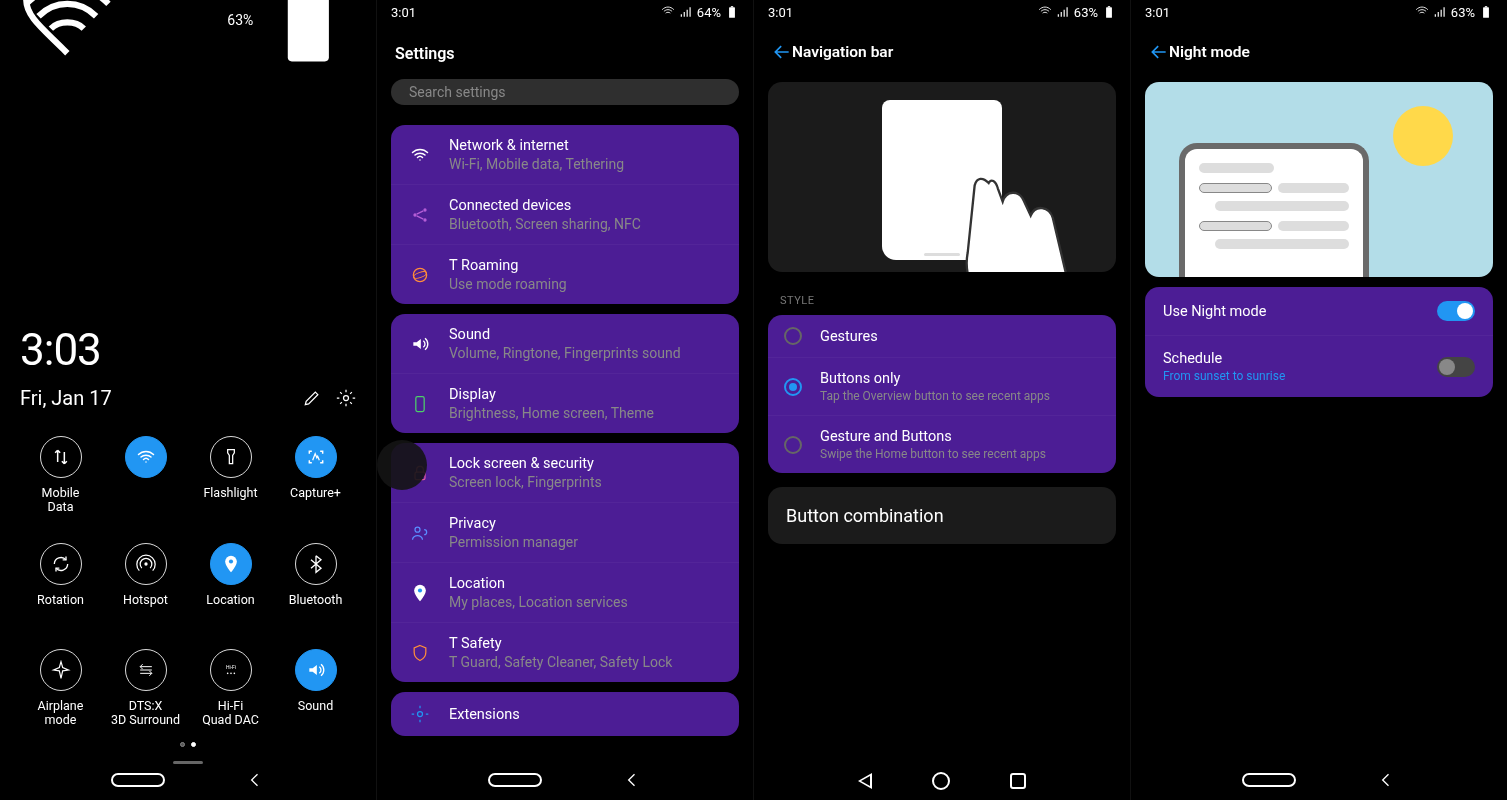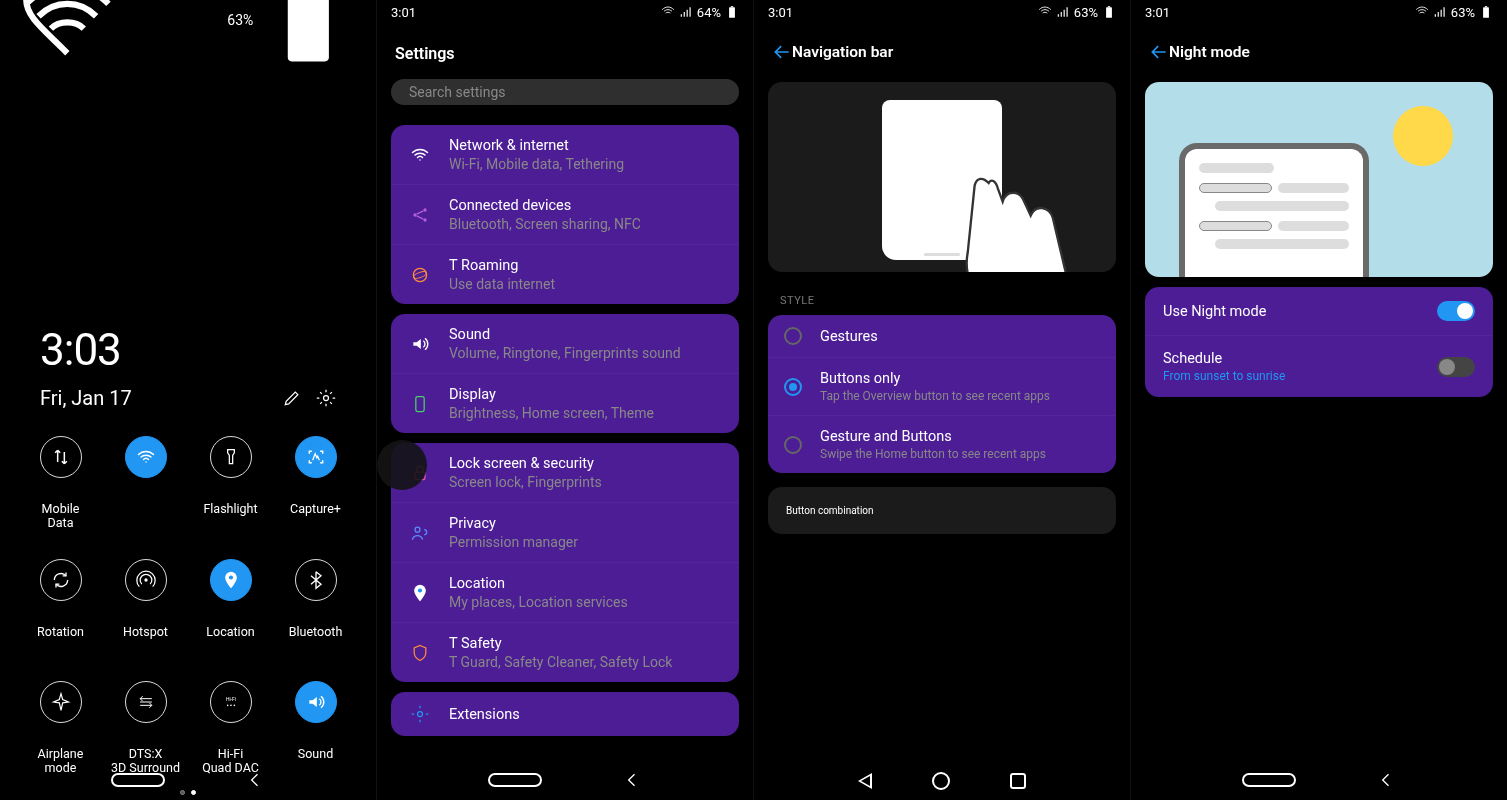--- a/index.html
+++ b/index.html
@@ -48,21 +48,21 @@
     align-items: center;
     gap: 6px;
     color: #fff;
     font-size: 14px;
     padding: 6px 18px 0;
     height: 34px;
   }
 
   
   .p1 .clock {
-    padding: 290px 40px 0;
+    padding: 290px 20px 0;
     color: #fff;
   }
   .p1 .time { font-size: 44px; font-weight: 400; letter-spacing: -1px; }
   .p1 .dateline {
     display: flex;
     justify-content: space-between;
     align-items: center;
     margin-top: 10px;
     font-size: 20px;
   }
@@ -71,21 +71,21 @@
 
   .qs-grid {
     margin: 26px 18px 0;
     display: grid;
     grid-template-columns: repeat(4, 1fr);
     row-gap: 28px;
     text-align: center;
     color: #fff;
     font-size: 12.5px;
   }
-  .qs-item { display: flex; flex-direction: column; align-items: center; gap: 24px; }
+  .qs-item { display: flex; flex-direction: column; align-items: center; gap: 8px; }
   .qs-circ {
     width: 42px; height: 42px; border-radius: 50%;
     border: 1.5px solid rgba(255,255,255,0.85);
     display: flex; align-items: center; justify-content: center;
   }
   .qs-circ.on { background: #2196f3; border-color: #2196f3; }
   .qs-circ svg { width: 20px; height: 20px; fill: #fff; }
   .qs-label { line-height: 1.15; min-height: 28px; display:flex; align-items:flex-start; justify-content:center; }
   .qs-faded { color: rgba(255,255,255,0.35); }
 
@@ -143,21 +143,21 @@
 
   .seclabel{ font-size:11px; color:#777; margin:22px 26px 8px; letter-spacing:0.5px;}
   .p3 .group, .p4 .group { margin:0 14px 0; background:#4c1d95; border-radius:14px; overflow:hidden;}
   .p3 .rrow{ display:flex; align-items:center; padding:12px 16px;}
   .p3 .rrow + .rrow { border-top:1px solid rgba(255,255,255,0.04);}
   .radio{ width:18px; height:18px; border-radius:50%; border:2px solid #666; margin-right:18px; position:relative; flex-shrink:0;}
   .radio.sel{border-color:#2196f3;}
   .radio.sel::after{content:"";position:absolute;left:3px;top:3px;width:8px;height:8px;border-radius:50%;background:#2196f3;}
   .p3 .rrow .t{font-size:14.5px;}
   .p3 .rrow .s{font-size:12px; color:#888; margin-top:2px;}
-  .p3 .btncombo{ margin:14px 14px 0; background:#1b1b1b; border-radius:14px; padding:18px 18px; font-size:10px;}
+  .p3 .btncombo{ margin:14px 14px 0; background:#1b1b1b; border-radius:14px; padding:18px 18px; font-size:18px;}
 
   
   .p4 { color:#fff; }
   .p4 .ill {
     margin:4px 14px 10px; height:195px; border-radius:14px; overflow:hidden;
     background:linear-gradient(#b3dde8,#b3dde8); position:relative;
   }
   .sun{position:absolute; right:40px; top:24px; width:60px; height:60px; border-radius:50%; background:#ffd94a;}
   .phone{position:absolute; left:34px; bottom:-6px; width:190px; height:140px; background:#fff; border:6px solid #6a6a6a; border-bottom:none; border-radius:18px 18px 0 0; padding:14px;}
   .phone .bar{height:10px; background:#ddd; border-radius:5px; margin-bottom:10px;}
@@ -382,21 +382,21 @@
           </div>
           <div class="row">
             <div class="ic">
               <svg viewBox="0 0 24 24" style="color:#ff8c3b;fill:#ff8c3b">
                 <circle cx="12" cy="12" r="8" fill="none" stroke="currentColor" stroke-width="1.5"></circle>
                 <ellipse cx="12" cy="12" rx="8" ry="3" fill="none" stroke="currentColor" stroke-width="1.2" transform="rotate(-20 12 12)"></ellipse>
               </svg>
             </div>
             <div class="txt">
               <div class="t">T Roaming</div>
-              <div class="s">Use data internet</div>
+              <div class="s">Use mode roaming</div>
             </div>
           </div>
         </div>
         <div class="group">
           <div class="row">
             <div class="ic">
               <svg viewBox="0 0 24 24" style="color:#2196f3;fill:#2196f3">
                 <path d="M4 10v4h4l5 4V6l-5 4H4z" fill="#fff"></path>
                 <path d="M16 8a5 5 0 0 1 0 8M18 5a9 9 0 0 1 0 14" stroke="#fff" fill="none" stroke-width="1.6"></path>
               </svg>

